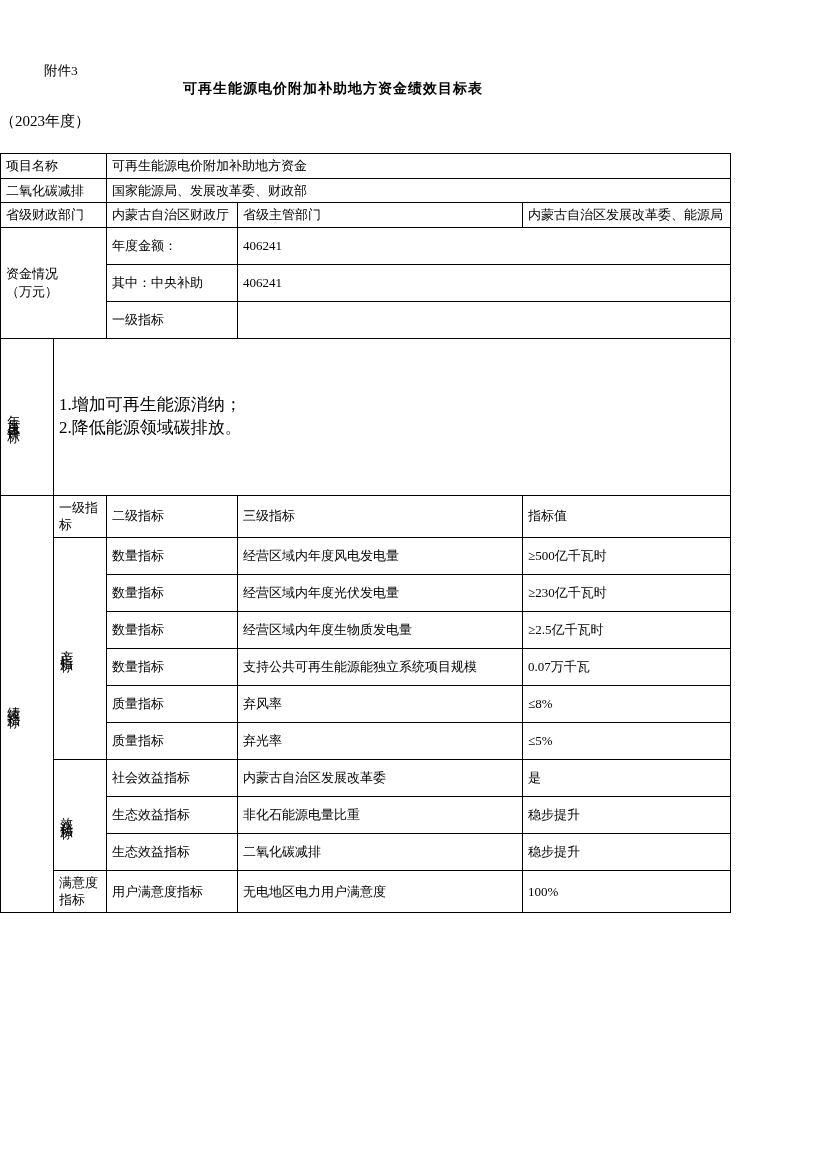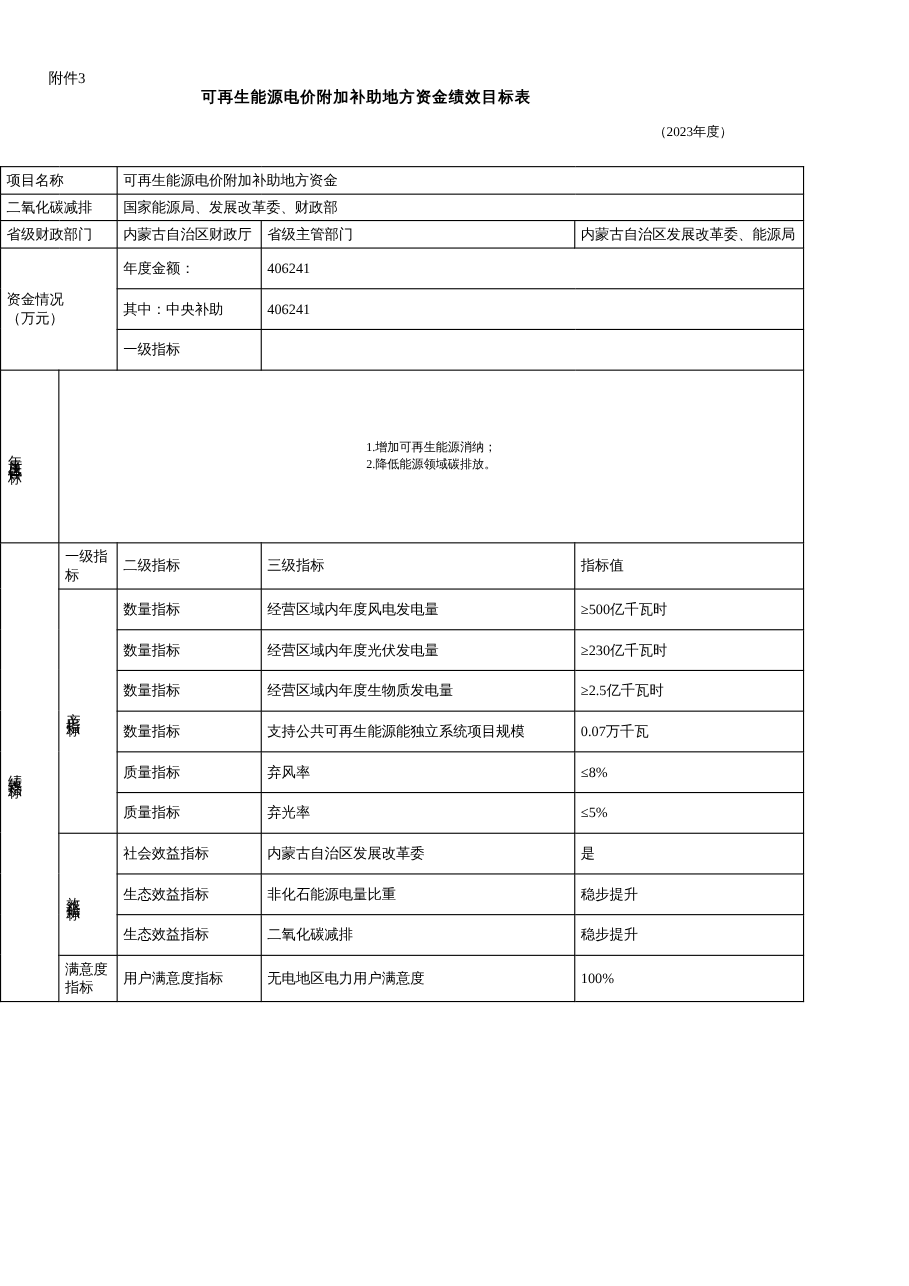--- a/index.html
+++ b/index.html
@@ -32,22 +32,22 @@
   .doc-title {
     text-align: center;
     font-size: 14px;
     font-weight: bold;
     letter-spacing: 1px;
     margin: 0;
     padding-top: 80px;
     font-family: "Liberation Serif", "DejaVu Serif", serif;
   }
   .doc-subtitle {
-    text-align: right;
-    font-size: 12px;
+    text-align: left;
+    font-size: 15px;
     margin: 0;
     padding-top: 14px;
     font-family: "Liberation Serif", "DejaVu Serif", serif;
   }
   table.main {
     border-collapse: collapse;
     margin: 0 auto;
     margin-top: 22px;
     width: 730px;
     table-layout: fixed;
@@ -76,22 +76,21 @@
   .tall-goal {
     height: 150px;
     vertical-align: top;
     padding-top: 55px;
   }
   .goal-cell {
     vertical-align: top;
     padding-top: 55px;
     padding-left: 8px;
     line-height: 1.6;
-    font-size: 11px;
-    text-align: center;
+    font-size: 17px;
   }
   .row-h {
     height: 30px;
   }
   .two-line {
     line-height: 1.3;
   }
 </style>
 </head>
 <body>

